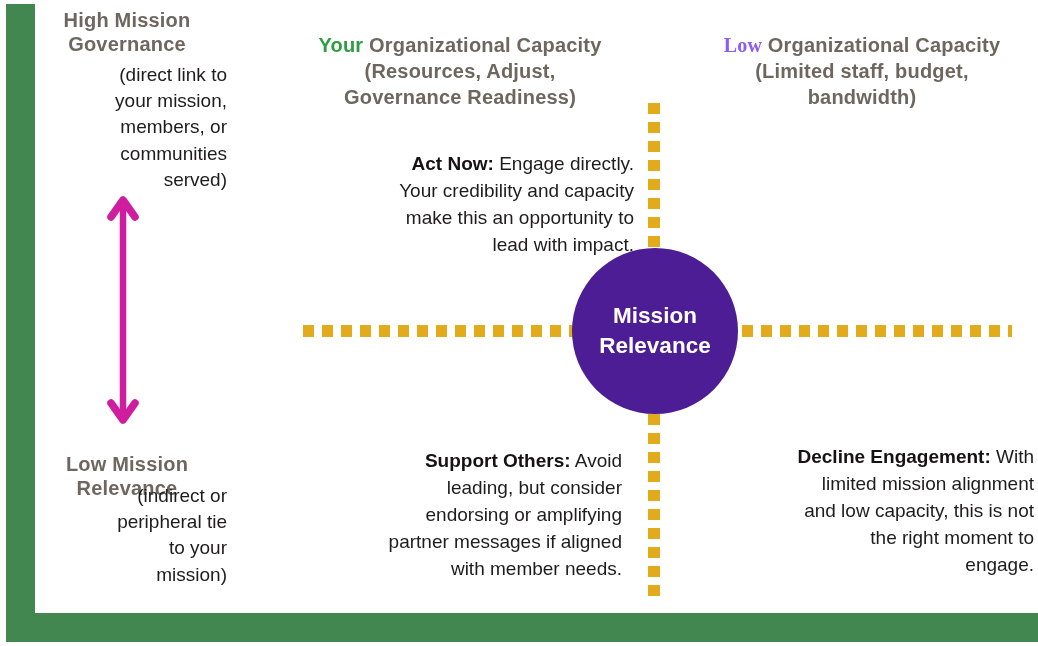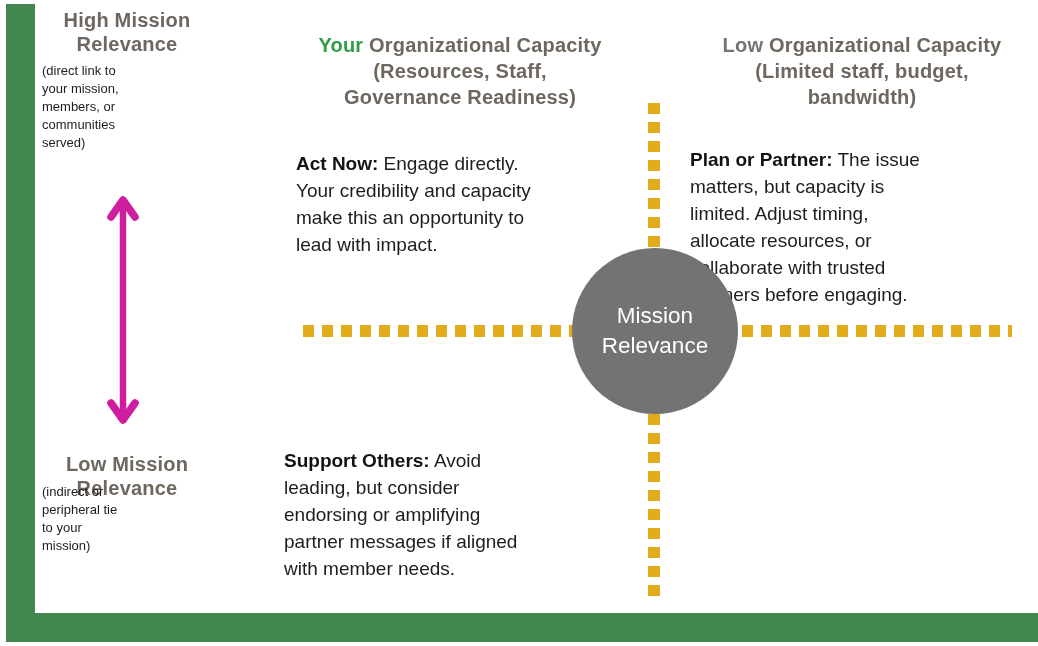--- a/index.html
+++ b/index.html
@@ -16,43 +16,43 @@
   .frame-bottom{left:6px;top:613px;width:1032px;height:29px;}
 
   .prewrap{white-space:pre-line;}
 
   .axis-label{
     position:absolute;left:27px;width:200px;
     text-align:center;font-weight:700;font-size:20px;line-height:1.22;
     color:#6E675F;letter-spacing:0.2px;
   }
   .axis-sub{
-    position:absolute;left:42px;width:200px;
-    text-align:left;font-size:13px;line-height:1.38;color:#1e1c1d;
+    position:absolute;left:27px;width:200px;
+    text-align:right;font-size:19px;line-height:1.38;color:#1e1c1d;
   }
   .y-high-label{top:8px;}
   .y-high-sub{top:62px;}
   .y-low-label{top:452px;}
   .y-low-sub{top:483px;}
 
   .arrow-wrap{position:absolute;left:103px;top:196px;width:40px;height:228px;}
 
   .col-heading{
     position:absolute;top:6px;
     text-align:center;font-weight:700;font-size:20px;line-height:1.3;
     color:#6E675F;letter-spacing:0.2px;
   }
   .col-heading.high{left:293px;width:334px;}
   .col-heading.low{left:690px;width:344px;}
   .hl-green{color:#2E9E44;}
-  .hl-red{color:#737373;}
+  .hl-red{color:#8b5cf6;font-family:Liberation Serif, serif;}
 
   .quad{
     position:absolute;
-    text-align:left;font-size:19px;line-height:1.42;color:#1e1c1d;
+    text-align:right;font-size:19px;line-height:1.42;color:#1e1c1d;
   }
   .quad b{font-weight:700;color:#141213;}
   .quad-act{left:296px;width:338px;top:124px;}
   .quad-plan{left:690px;width:344px;top:120px;}
   .quad-support{left:284px;width:338px;top:421px;}
   .quad-decline{left:690px;width:344px;top:417px;}
 
   .dots-h{
     position:absolute;height:12px;top:325px;
     background:repeating-linear-gradient(90deg,#E2AB1C 0 11px,transparent 11px 19px);
@@ -61,35 +61,35 @@
   .dots-h.right{left:742px;width:270px;}
   .dots-v{
     position:absolute;width:12px;left:648px;
     background:repeating-linear-gradient(180deg,#E2AB1C 0 11px,transparent 11px 19px);
   }
   .dots-v.top{top:103px;height:146px;}
   .dots-v.bottom{top:414px;height:188px;}
 
   .center-circle{
     position:absolute;left:572px;top:248px;width:166px;height:166px;
-    border-radius:50%;background:#737373;
+    border-radius:50%;background:#4c1d95;
     display:flex;align-items:center;justify-content:center;
-    text-align:center;color:#ffffff;font-weight:400;font-size:22.5px;line-height:1.35;
+    text-align:center;color:#ffffff;font-weight:700;font-size:22.5px;line-height:1.35;
   }
 </style>
 </head>
 <body>
 
 <div class="canvas">
 
   <div class="frame frame-left"></div>
   <div class="frame frame-bottom"></div>
 
   <div class="axis-label y-high-label prewrap">High Mission
-Relevance</div>
+Governance</div>
   <div class="axis-sub y-high-sub prewrap">(direct link to
 your mission,
 members, or
 communities
 served)</div>
 
   <div class="arrow-wrap">
     <svg width="40" height="228" viewBox="0 0 40 228">
       <line x1="20" y1="14" x2="20" y2="214" stroke="#CE1D9E" stroke-width="6.5" stroke-linecap="round"></line>
       <polyline points="8,21 20,4 32,21" fill="none" stroke="#CE1D9E" stroke-width="7.5" stroke-linecap="round" stroke-linejoin="round"></polyline>
@@ -99,49 +99,48 @@
 
   <div class="axis-label y-low-label prewrap">Low Mission
 Relevance</div>
   <div class="axis-sub y-low-sub prewrap">(indirect or
 peripheral tie
 to your
 mission)</div>
 
   <div class="col-heading high prewrap">
     <span class="hl-green">Your</span><span> Organizational Capacity
-(Resources, Staff,
+(Resources, Adjust,
 Governance Readiness)</span>
   </div>
   <div class="col-heading low prewrap">
     <span class="hl-red">Low</span><span> Organizational Capacity
 (Limited staff, budget,
 bandwidth)</span>
   </div>
 
   <div class="quad quad-act prewrap">
     <b>Act Now:</b><span> Engage directly.
 Your credibility and capacity
 make this an opportunity to
 lead with impact.</span>
   </div>
-  <div class="quad quad-plan prewrap">
-    <b>Plan or Partner:</b><span> The issue
-matters, but capacity is
-limited. Adjust timing,
-allocate resources, or
-collaborate with trusted
-partners before engaging.</span>
-  </div>
   <div class="quad quad-support prewrap">
     <b>Support Others:</b><span> Avoid
 leading, but consider
 endorsing or amplifying
 partner messages if aligned
 with member needs.</span>
+  </div>
+  <div class="quad quad-decline prewrap">
+    <b>Decline Engagement:</b><span> With
+limited mission alignment
+and low capacity, this is not
+the right moment to
+engage.</span>
   </div>
 
   <div class="dots-h left"></div>
   <div class="dots-h right"></div>
   <div class="dots-v top"></div>
   <div class="dots-v bottom"></div>
 
   <div class="center-circle prewrap">Mission
 Relevance</div>
 

